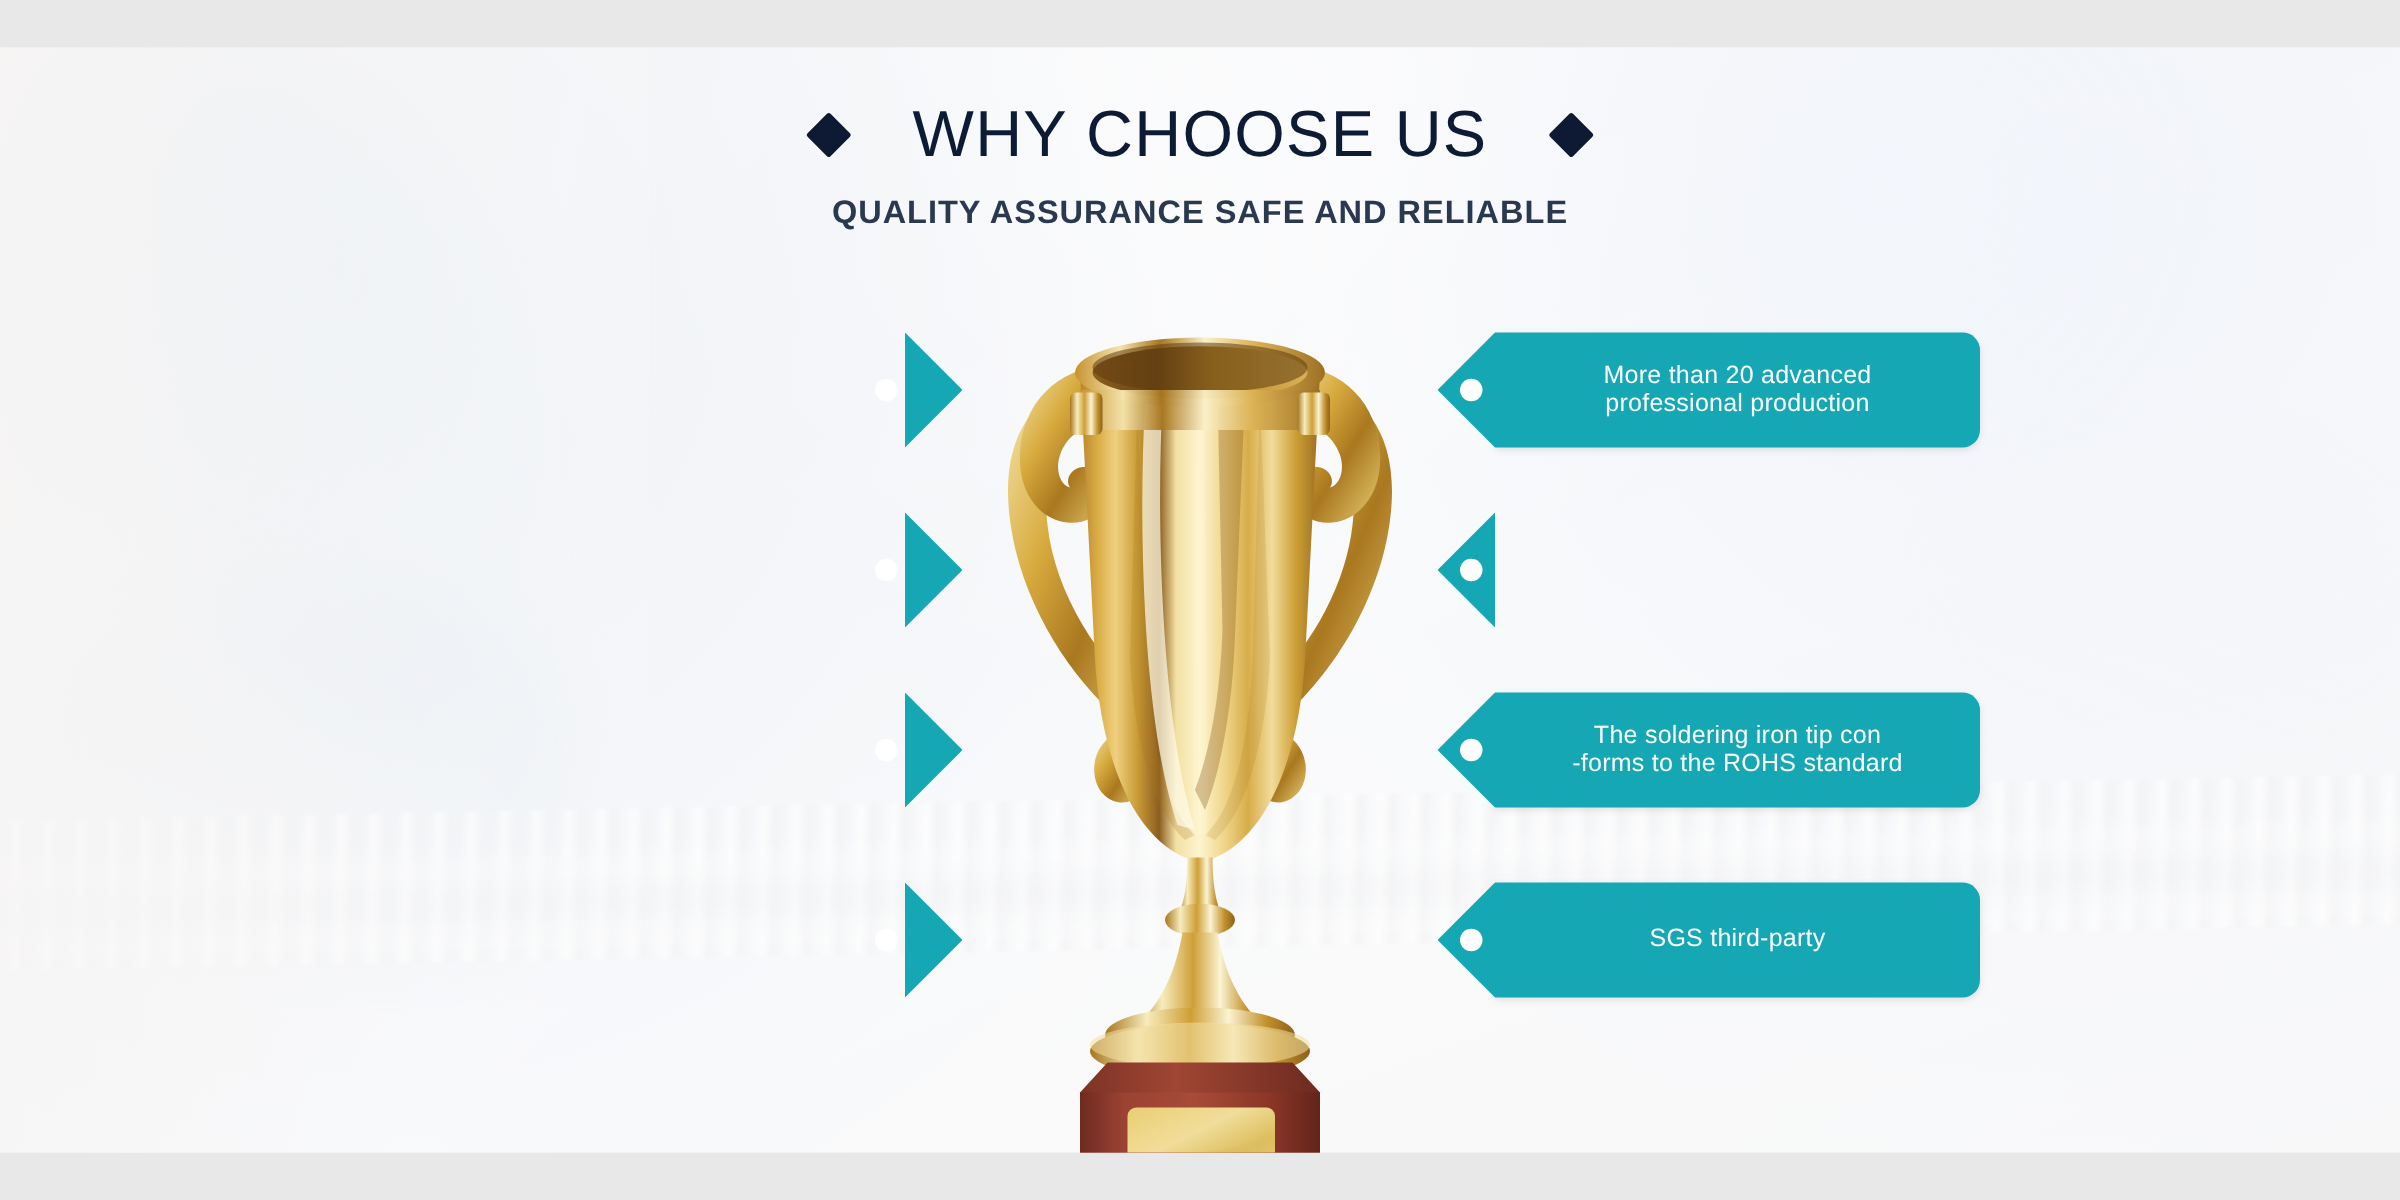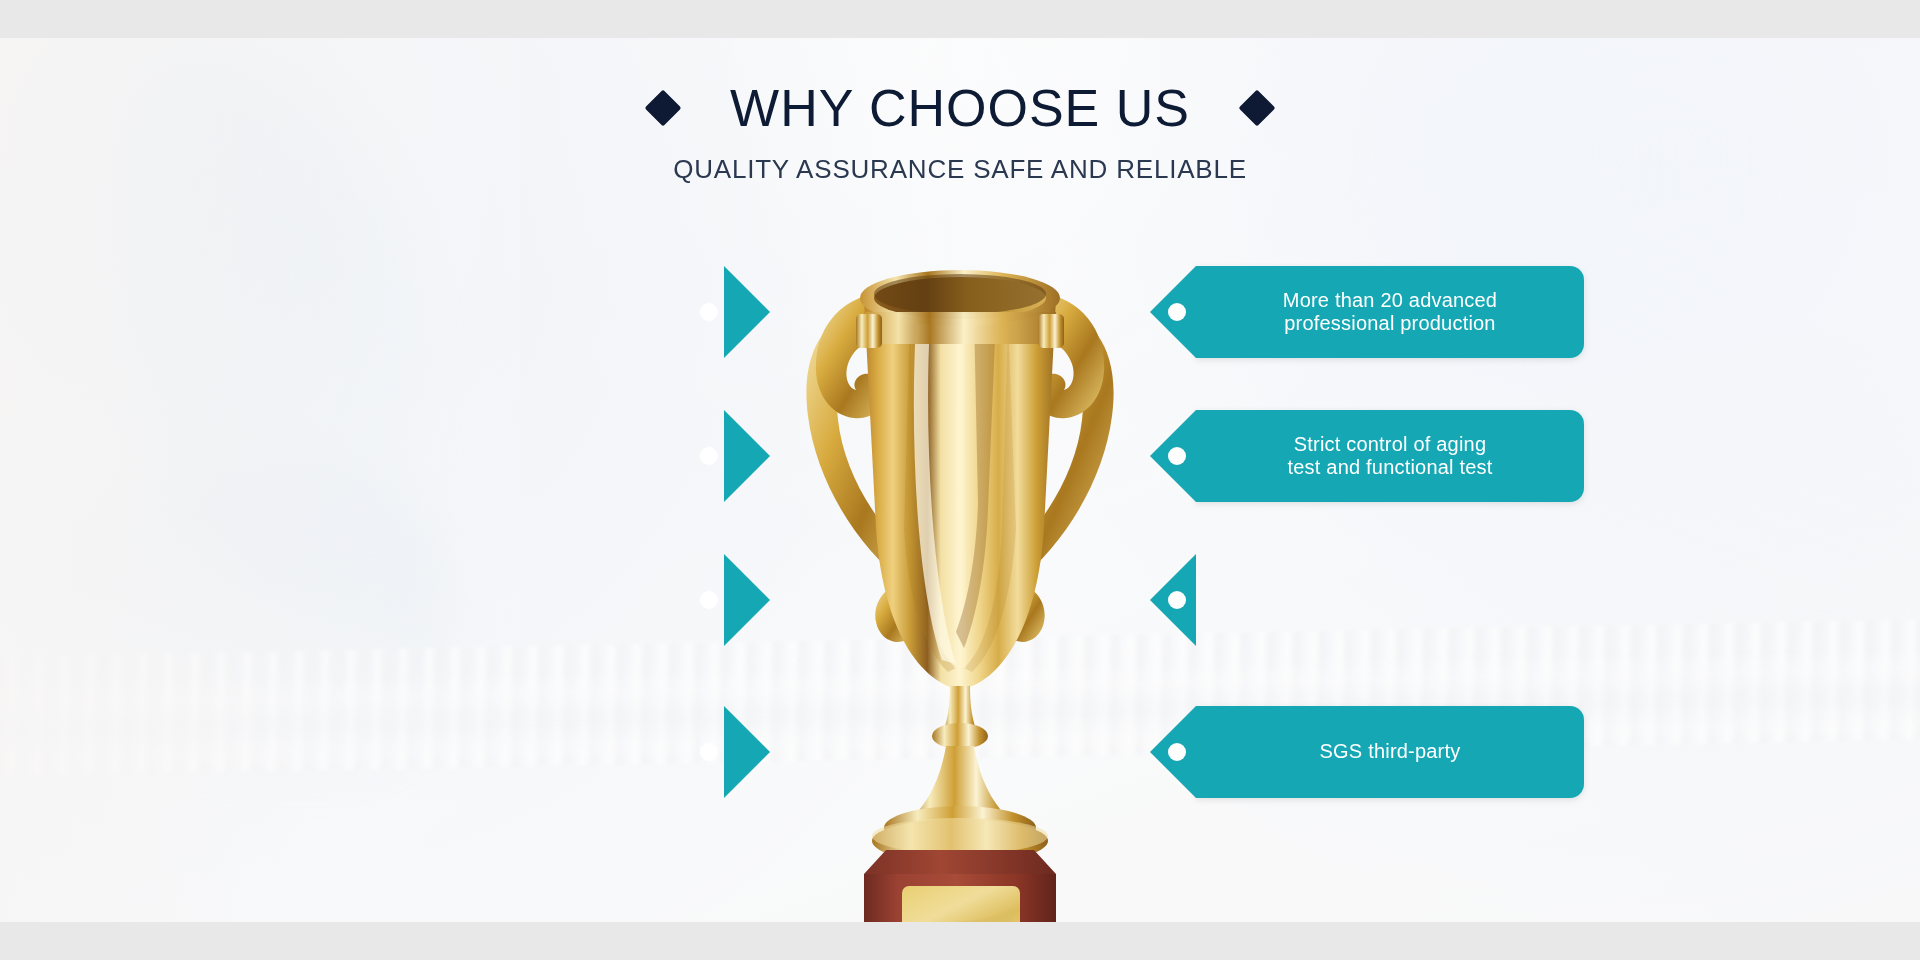--- a/index.html
+++ b/index.html
@@ -62,21 +62,21 @@
   
   .header{position:absolute;left:0;top:0;width:1920px;text-align:center;}
   .title-row{display:flex;align-items:center;justify-content:center;gap:54px;margin-top:44px;}
   .diamond{width:26px;height:26px;background:#0e1a33;transform:rotate(45deg);flex:0 0 auto;border-radius:2px;}
   .title{
     font-size:52px;letter-spacing:1px;color:#0d1b34;font-weight:400;
     line-height:1;white-space:nowrap;
     font-family:"Liberation Sans","DejaVu Sans",sans-serif;
   }
   .subtitle{
-    margin-top:20px;font-size:26px;color:#2a3850;letter-spacing:.8px;font-weight:400;
+    margin-top:20px;font-size:26px;color:#2a3850;letter-spacing:.8px;font-weight:700;
   }
 
   
   .badges{position:absolute;left:0;top:0;width:1920px;height:884px;}
   .badge{
     position:absolute;height:92px;width:388px;
     background:#15a8b4;color:#ffffff;
     display:flex;align-items:center;justify-content:center;text-align:center;
     font-size:20px;line-height:1.16;letter-spacing:.2px;
     box-sizing:border-box;padding:0 26px;
@@ -294,26 +294,26 @@
       </div>
       <div class="tip right" style="left: 724px; top: 668px; background: rgb(21, 168, 180);"></div>
       <div class="dot" style="left:700px;top:705px;"></div>
 
       <div class="badge col-right r1" style="background: rgb(21, 168, 180);">
         <span class="txt"><span>More than 20 advanced</span><br><span>professional production</span></span>
       </div>
       <div class="tip leftward" style="left: 1150px; top: 228px; background: rgb(21, 168, 180);"></div>
       <div class="dot" style="left:1168px;top:265px;"></div>
 
-      <div class="badge col-right r2" style="background: rgb(21, 168, 180);">
-        <span class="txt"><span>Strict control of aging</span><br><span>test and functional test</span></span>
-      </div>
       <div class="tip leftward" style="left: 1150px; top: 372px; background: rgb(21, 168, 180);"></div>
       <div class="dot" style="left:1168px;top:409px;"></div>
 
+      <div class="badge col-right r3" style="background: rgb(21, 168, 180);">
+        <span class="txt"><span>The soldering iron tip con</span><br><span>-forms to the ROHS standard</span></span>
+      </div>
       <div class="tip leftward" style="left: 1150px; top: 516px; background: rgb(21, 168, 180);"></div>
       <div class="dot" style="left:1168px;top:553px;"></div>
 
       <div class="badge col-right r4" style="background: rgb(21, 168, 180);">
         <span class="txt"><span>SGS third-party</span><br></span>
       </div>
       <div class="tip leftward" style="left: 1150px; top: 668px; background: rgb(21, 168, 180);"></div>
       <div class="dot" style="left:1168px;top:705px;"></div>
 
     </div>

